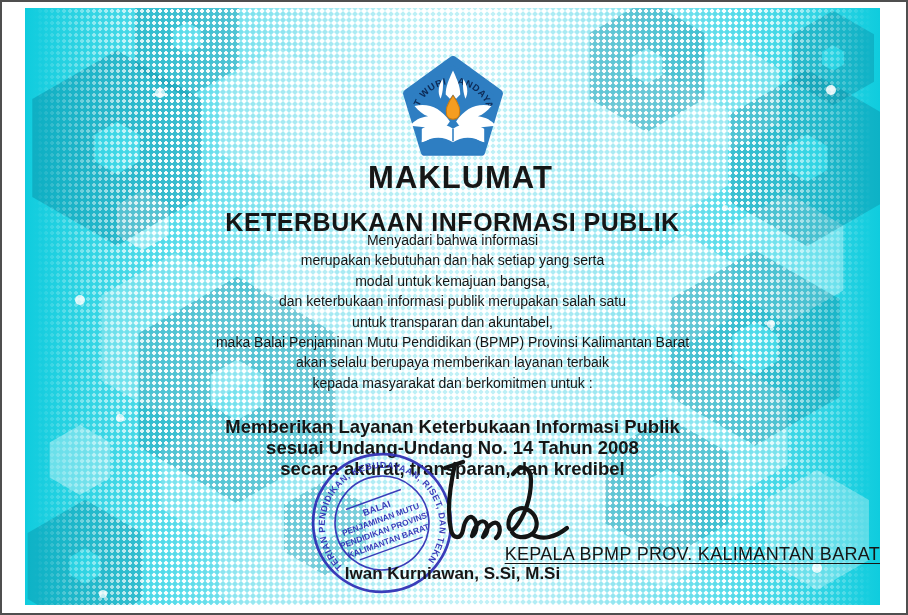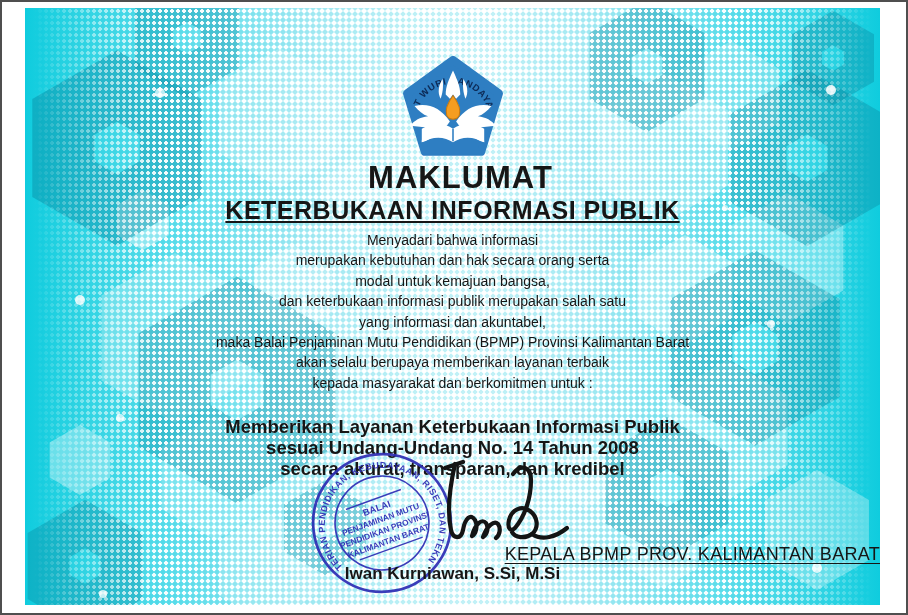--- a/index.html
+++ b/index.html
@@ -38,22 +38,22 @@
   .content { position:absolute; inset:0; text-align:center; color:#161616; }
 
   .logo-wrap { position:absolute; top:48px; left:0; right:0; }
   .logo-wrap svg { width:108px; height:104px; }
 
   .title {
     position:absolute; top:153px; left:0; right:0;
     font-size:31px; font-weight:bold; letter-spacing:1px; line-height:33px;margin-left:16px;
   }
   .subtitle {
-    position:absolute; top:188px; left:0; right:0;
-    font-size:25px; font-weight:bold; letter-spacing:0.5px; line-height:28px;text-decoration:underline;
+    position:absolute; top:200px; left:0; right:0;
+    font-size:25px; font-weight:bold; letter-spacing:0.5px; line-height:28px;
   }
   .bodytext {
     position:absolute; top:222px; left:0; right:0;
     font-size:14px; line-height:20.4px;
   }
   .commitment {
     position:absolute; top:408px; left:0; right:0;
     font-size:18.5px; font-weight:bold; line-height:21px;
   }
   .stamp {
@@ -150,24 +150,24 @@
           <path d="M20,70 C30,64 42,64 50,70 C58,64 70,64 80,70 L80,83 C70,77 58,77 50,83 C42,77 30,77 20,83 Z" fill="#ffffff"></path>
           <line x1="50" y1="70" x2="50" y2="82" stroke="#2e7ec2" stroke-width="1.5"></line>
         </svg>
       </div>
 
       <div class="title">MAKLUMAT</div>
       <div class="subtitle">KETERBUKAAN INFORMASI PUBLIK</div>
 
       <div class="bodytext">
           <div>Menyadari bahwa informasi</div>
-          <div>merupakan kebutuhan dan hak secara orang serta</div>
+          <div>merupakan kebutuhan dan hak setiap yang serta</div>
           <div>modal untuk kemajuan bangsa,</div>
           <div>dan keterbukaan informasi publik merupakan salah satu</div>
-          <div>yang informasi dan akuntabel,</div>
+          <div>untuk transparan dan akuntabel,</div>
           <div>maka Balai Penjaminan Mutu Pendidikan (BPMP) Provinsi Kalimantan Barat</div>
           <div>akan selalu berupaya memberikan layanan terbaik</div>
           <div>kepada masyarakat dan berkomitmen untuk :</div>
         </div>
 
       <div class="commitment">
           <div>Memberikan Layanan Keterbukaan Informasi Publik</div>
           <div>sesuai Undang-Undang No. 14 Tahun 2008</div>
           <div>secara akurat, transparan, dan kredibel</div>
         </div>

